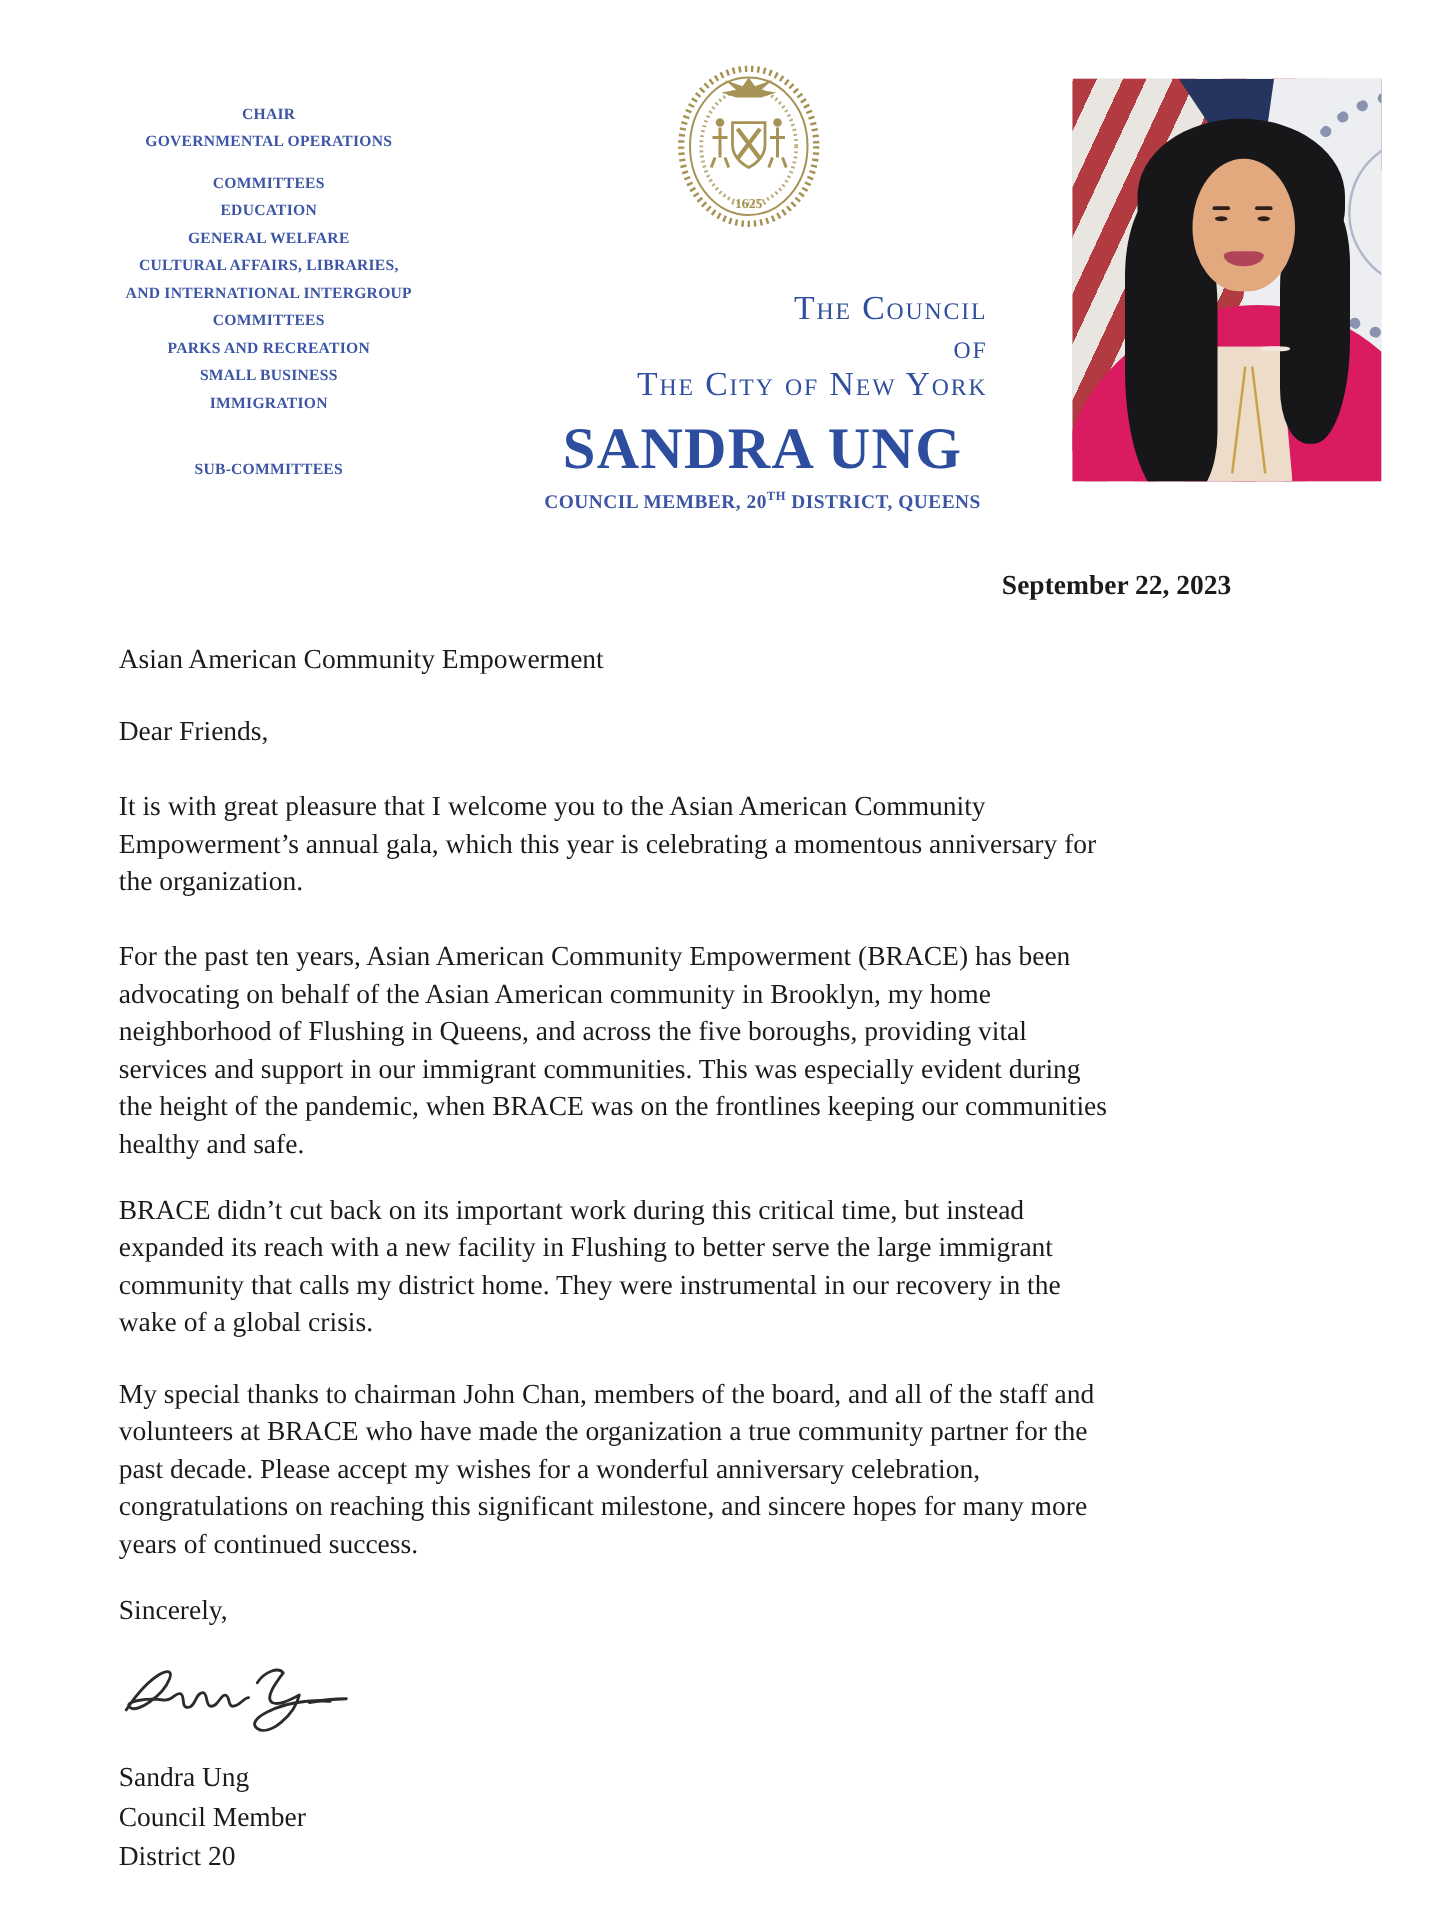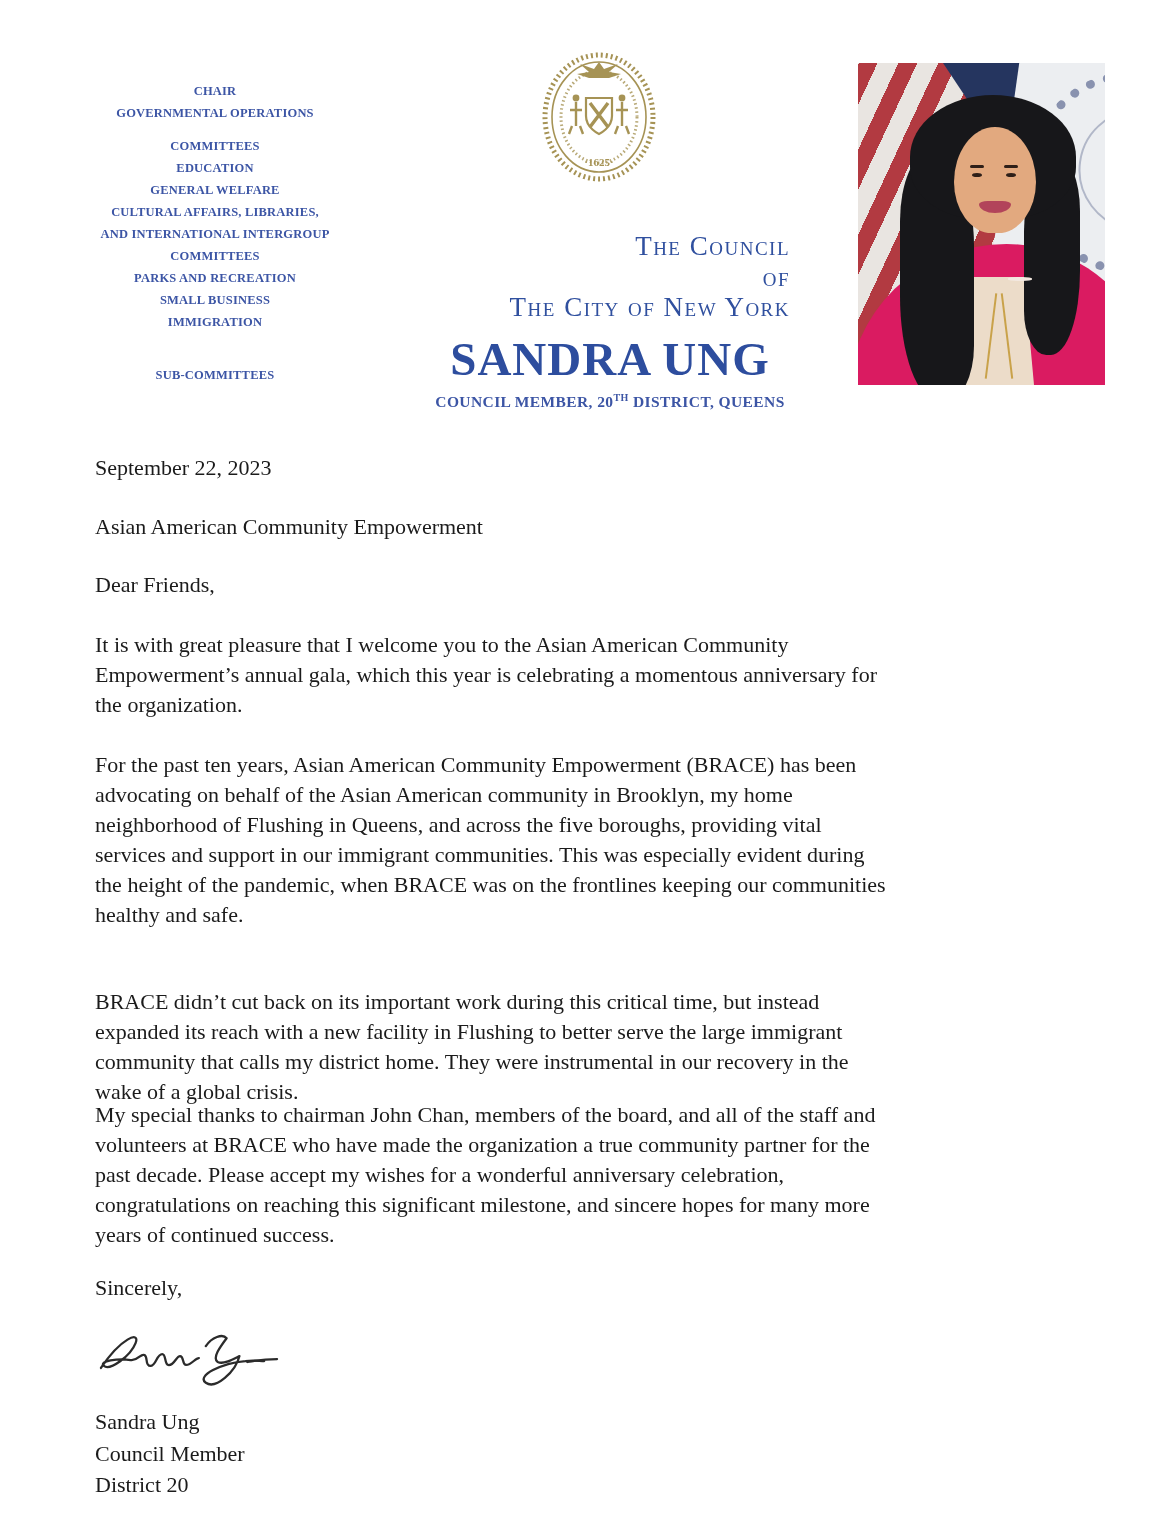--- a/index.html
+++ b/index.html
@@ -56,23 +56,23 @@
   .eye.l{left:18px;} .eye.r{left:52px;}
   .brow{width:14px;height:2.5px;background:#2e1f18;border-radius:2px;top:38px;}
   .brow.l{left:16px;} .brow.r{left:50px;}
   .mouth{left:25px;top:74px;width:32px;height:12px;background:#b2445a;
         border-radius:30% 30% 55% 55% / 30% 30% 80% 80%;}
   .teeth{left:29px;top:76px;width:24px;height:4px;background:#f3e8e0;border-radius:40%;}
 
   
   .body-text{position:absolute;left:95px;width:945px;font-size:22px;line-height:30px;
         white-space:pre-line;}
-  .date-line{position:absolute;left:95px;top:455px;width:890px;text-align:left;font-size:22px;}
+  .date-line{position:absolute;left:95px;top:455px;width:890px;text-align:right;font-size:22px;font-weight:bold;}
   .recipient{top:512px;} .salutation{top:570px;}
-  .p1{top:630px;} .p2{top:750px;} .p3{top:953px;margin-top:34px;} .p4{top:1100px;}
+  .p1{top:630px;} .p2{top:750px;} .p3{top:953px;} .p4{top:1100px;}
   .closing{top:1273px;font-family:Liberation Serif, serif;}
   .signature{position:absolute;left:95px;top:1318px;width:188px;height:88px;}
   .signer-block{position:absolute;left:95px;top:1406px;width:400px;font-size:22px;
         line-height:31.5px;white-space:pre-line;}
 </style>
 </head>
 <body>
 
 <div class="page">
 

